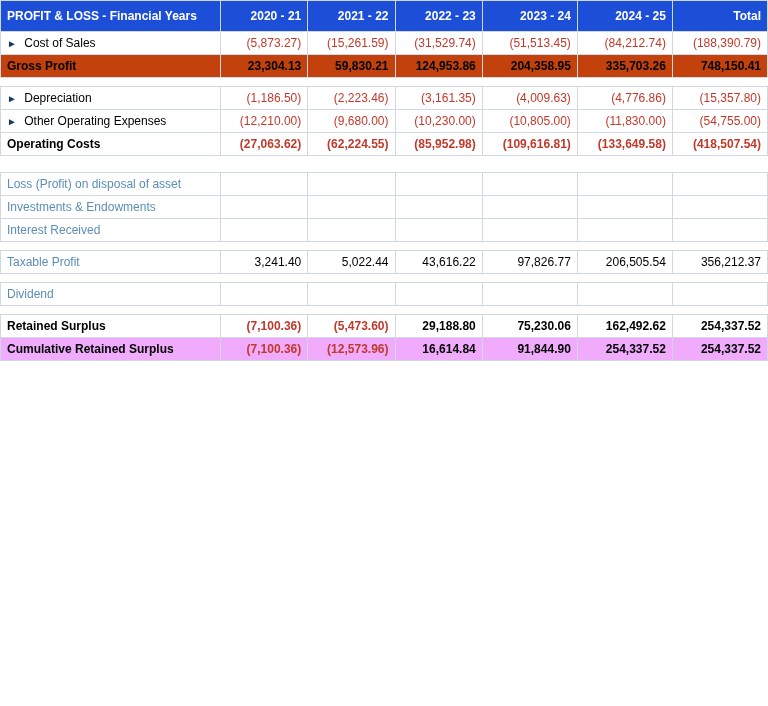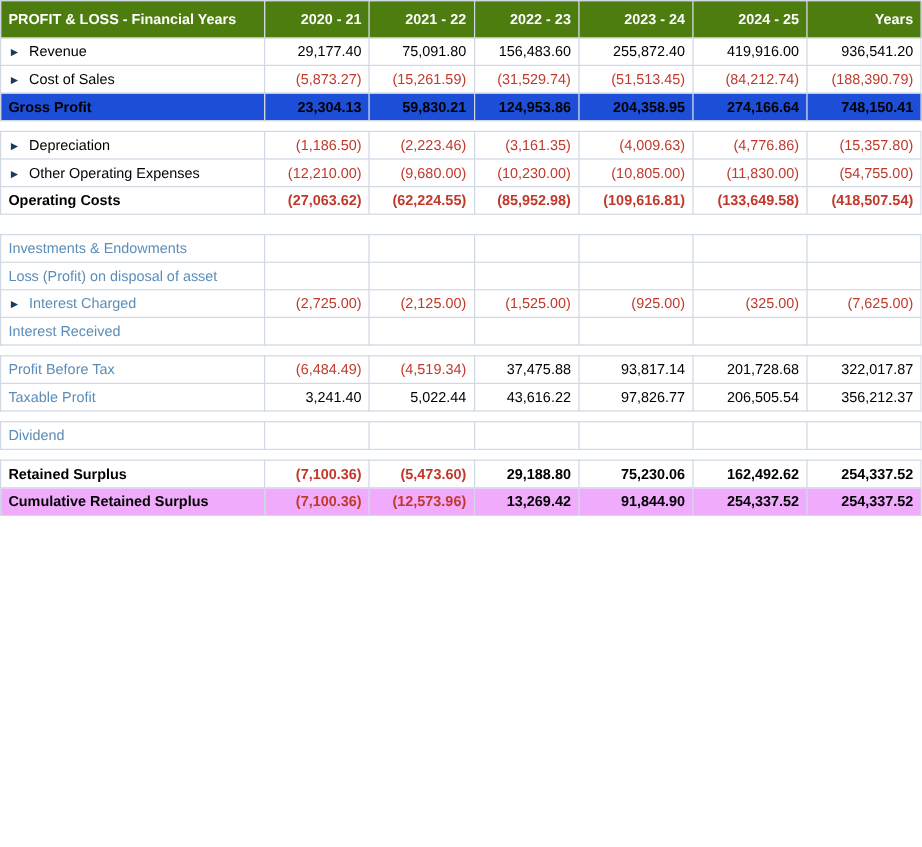--- a/index.html
+++ b/index.html
@@ -1,26 +1,26 @@
 <!DOCTYPE html>
 <html><head>
   <meta charset="utf-8">
   <style>
     * { box-sizing: border-box; margin: 0; padding: 0; }
     body { font-family: Arial, sans-serif; font-size: 12px; background: #fff; }
     .table-container { width: 768px; overflow: hidden; }
     table { width: 100%; border-collapse: collapse; }
     th, td { border: 1px solid #d0d8e4; padding: 4px 6px; text-align: right; white-space: nowrap; }
     th:first-child, td:first-child { text-align: left; width: 220px; }
-    thead tr { background: #4d7c0f; color: #fff; }
+    thead tr { background: #1d4ed8; color: #fff; }
     thead th { font-size: 12px; font-weight: bold; padding: 8px 6px; }
     .row-label { text-align: left; }
     .expandable { cursor: pointer; }
     .expand-arrow { display: inline-block; margin-right: 4px; font-size: 10px; color: #1a3a5c; }
-    .gross-profit td { font-weight: bold; background: #1d4ed8; }
+    .gross-profit td { font-weight: bold; background: #c2410c; }
     .operating-costs td { font-weight: bold; }
     .operating-profit td { font-weight: bold; background: #f0f4f8; }
     .net-profit td { font-weight: bold; }
     .retained-surplus td { font-weight: bold; }
     .cumulative td { font-weight: bold; background: #f0abfc; }
     .negative { color: #c0392b; }
     .positive { color: #000; }
     .section-spacer td { border: none; height: 8px; background: #fff; }
     .bold-label { font-weight: bold; }
     .normal-row td { background: #fff; }
@@ -32,37 +32,25 @@
 <div class="table-container">
   <table>
     <thead>
       <tr>
         <th>PROFIT &amp; LOSS - Financial Years</th>
         <th>2020 - 21</th>
         <th>2021 - 22</th>
         <th>2022 - 23</th>
         <th>2023 - 24</th>
         <th>2024 - 25</th>
-        <th>Years</th>
+        <th>Total</th>
       </tr>
     </thead>
     <tbody>
 
-      <tr class="normal-row expandable">
-        <td class="row-label">
-          <span class="expand-arrow">►</span>
-          <span>Revenue</span>
-        </td>
-        <td class="positive">29,177.40</td>
-        <td class="positive">75,091.80</td>
-        <td class="positive">156,483.60</td>
-        <td class="positive">255,872.40</td>
-        <td class="positive">419,916.00</td>
-        <td class="positive">936,541.20</td>
-      </tr>
 
       <tr class="normal-row expandable">
         <td class="row-label">
           <span class="expand-arrow">►</span>
           <span>Cost of Sales</span>
         </td>
         <td class="negative">(5,873.27)</td>
         <td class="negative">(15,261.59)</td>
         <td class="negative">(31,529.74)</td>
         <td class="negative">(51,513.45)</td>
@@ -71,21 +59,21 @@
       </tr>
 
       <tr class="gross-profit">
         <td class="row-label bold-label">
           <span>Gross Profit</span>
         </td>
         <td class="positive">23,304.13</td>
         <td class="positive">59,830.21</td>
         <td class="positive">124,953.86</td>
         <td class="positive">204,358.95</td>
-        <td class="positive">274,166.64</td>
+        <td class="positive">335,703.26</td>
         <td class="positive">748,150.41</td>
       </tr>
 
       <tr class="section-spacer">
         <td colspan="7"></td>
       </tr>
 
 
       <tr class="normal-row expandable">
         <td class="row-label">
@@ -129,82 +117,59 @@
         <td colspan="7"></td>
       </tr>
 
 
       <tr class="section-spacer">
         <td colspan="7"></td>
       </tr>
 
       <tr class="normal-row">
         <td class="row-label light-blue-label">
+          <span>Loss (Profit) on disposal of asset</span>
+        </td>
+        <td></td>
+        <td></td>
+        <td></td>
+        <td></td>
+        <td></td>
+        <td></td>
+      </tr>
+
+      <tr class="normal-row">
+        <td class="row-label light-blue-label">
           <span>Investments &amp; Endowments</span>
         </td>
         <td></td>
         <td></td>
         <td></td>
         <td></td>
         <td></td>
         <td></td>
       </tr>
 
-      <tr class="normal-row">
-        <td class="row-label light-blue-label">
-          <span>Loss (Profit) on disposal of asset</span>
-        </td>
-        <td></td>
-        <td></td>
-        <td></td>
-        <td></td>
-        <td></td>
-        <td></td>
-      </tr>
-
-      <tr class="normal-row expandable">
-        <td class="row-label light-blue-label">
-          <span class="expand-arrow">►</span>
-          <span>Interest Charged</span>
-        </td>
-        <td class="negative">(2,725.00)</td>
-        <td class="negative">(2,125.00)</td>
-        <td class="negative">(1,525.00)</td>
-        <td class="negative">(925.00)</td>
-        <td class="negative">(325.00)</td>
-        <td class="negative">(7,625.00)</td>
-      </tr>
 
       <tr class="normal-row">
         <td class="row-label light-blue-label">
           <span>Interest Received</span>
         </td>
         <td></td>
         <td></td>
         <td></td>
         <td></td>
         <td></td>
         <td></td>
       </tr>
 
       <tr class="section-spacer">
         <td colspan="7"></td>
       </tr>
 
-      <tr class="normal-row">
-        <td class="row-label light-blue-label">
-          <span>Profit Before Tax</span>
-        </td>
-        <td class="negative">(6,484.49)</td>
-        <td class="negative">(4,519.34)</td>
-        <td class="positive">37,475.88</td>
-        <td class="positive">93,817.14</td>
-        <td class="positive">201,728.68</td>
-        <td class="positive">322,017.87</td>
-      </tr>
 
       <tr class="normal-row">
         <td class="row-label light-blue-label">
           <span>Taxable Profit</span>
         </td>
         <td class="positive">3,241.40</td>
         <td class="positive">5,022.44</td>
         <td class="positive">43,616.22</td>
         <td class="positive">97,826.77</td>
         <td class="positive">206,505.54</td>
@@ -244,20 +209,20 @@
         <td class="positive">162,492.62</td>
         <td class="positive">254,337.52</td>
       </tr>
 
       <tr class="cumulative">
         <td class="row-label bold-label">
           <span>Cumulative Retained Surplus</span>
         </td>
         <td class="negative">(7,100.36)</td>
         <td class="negative">(12,573.96)</td>
-        <td class="positive">13,269.42</td>
+        <td class="positive">16,614.84</td>
         <td class="positive">91,844.90</td>
         <td class="positive">254,337.52</td>
         <td class="positive">254,337.52</td>
       </tr>
     </tbody>
   </table>
 </div>
 
 </body></html>

